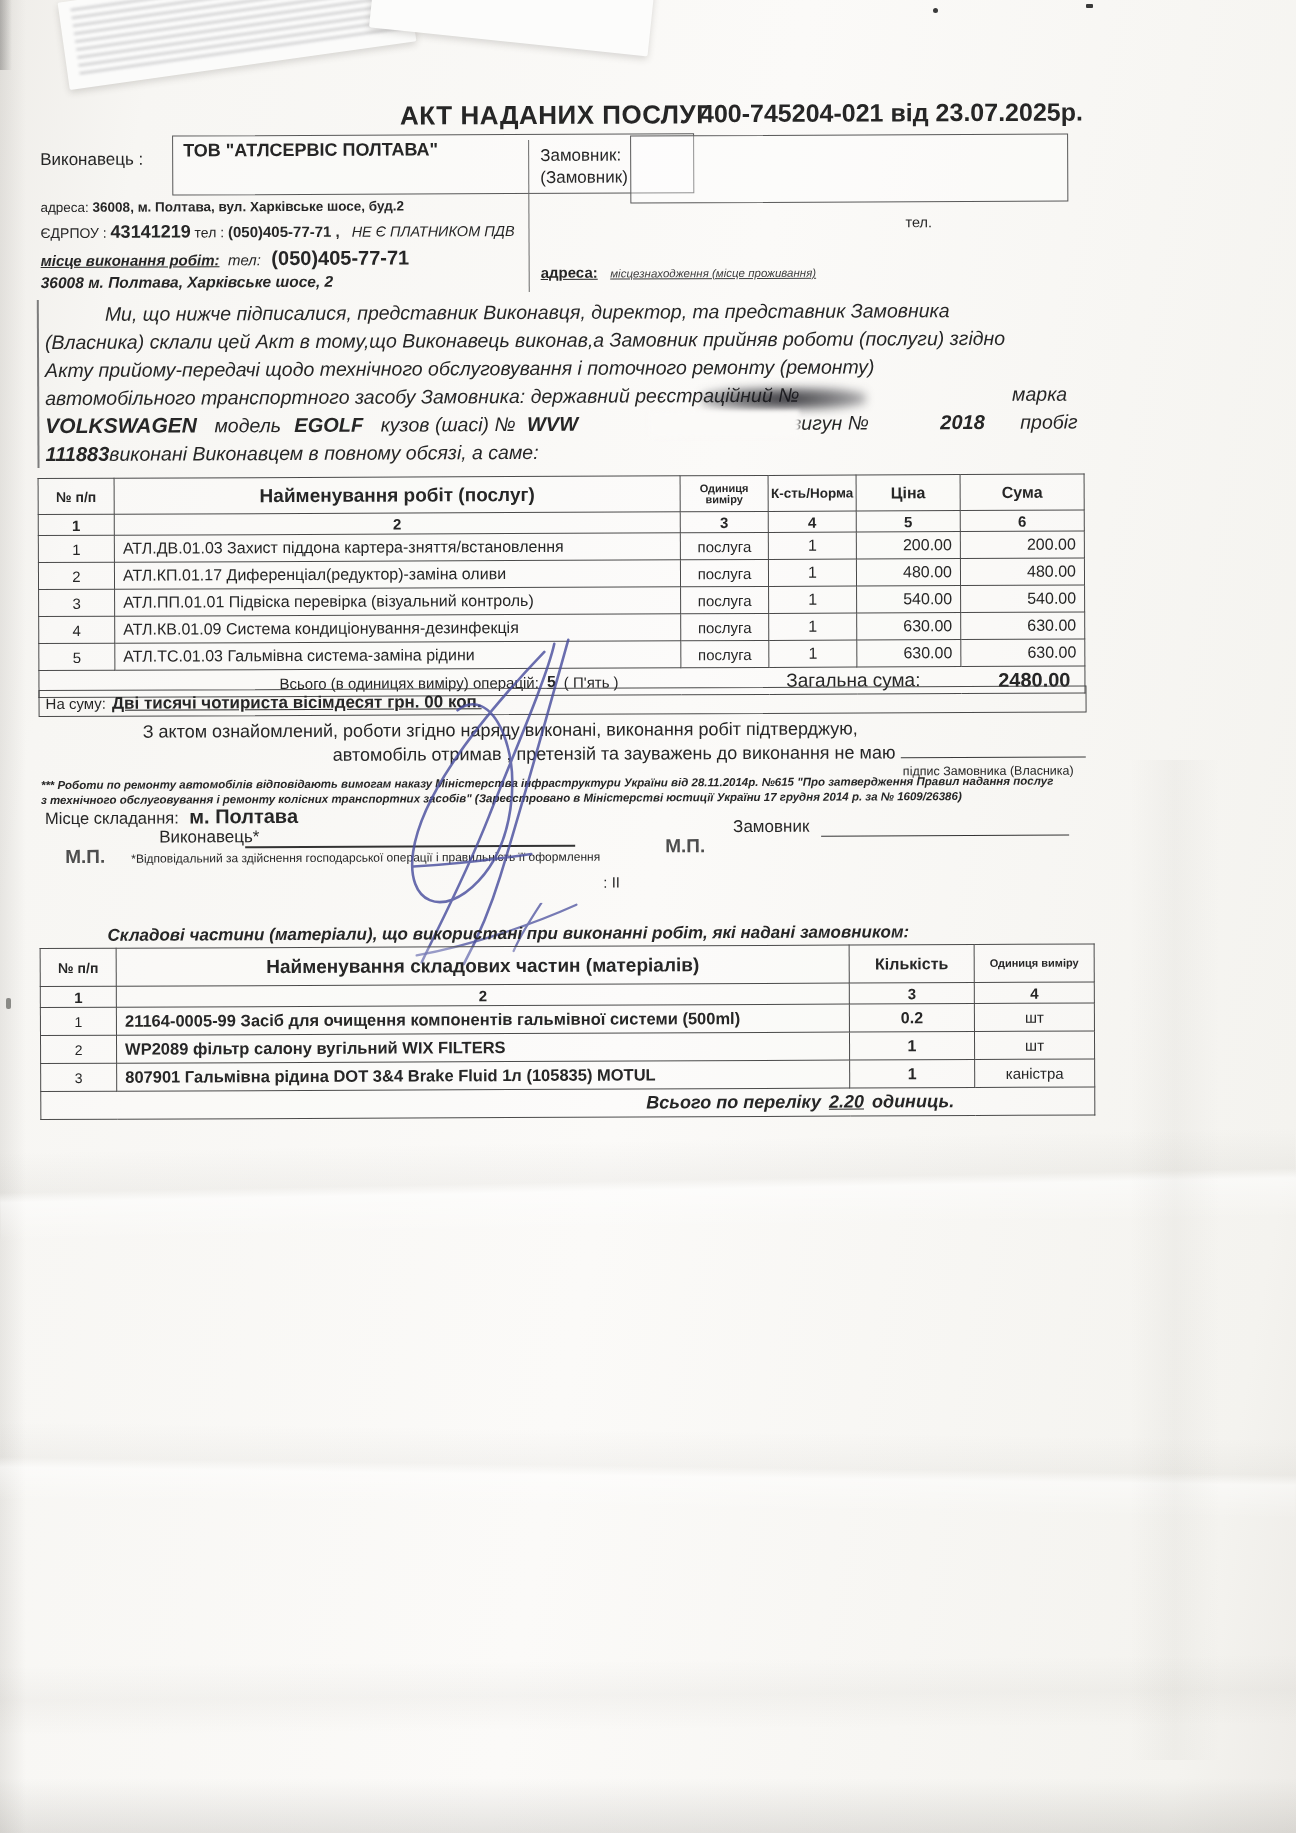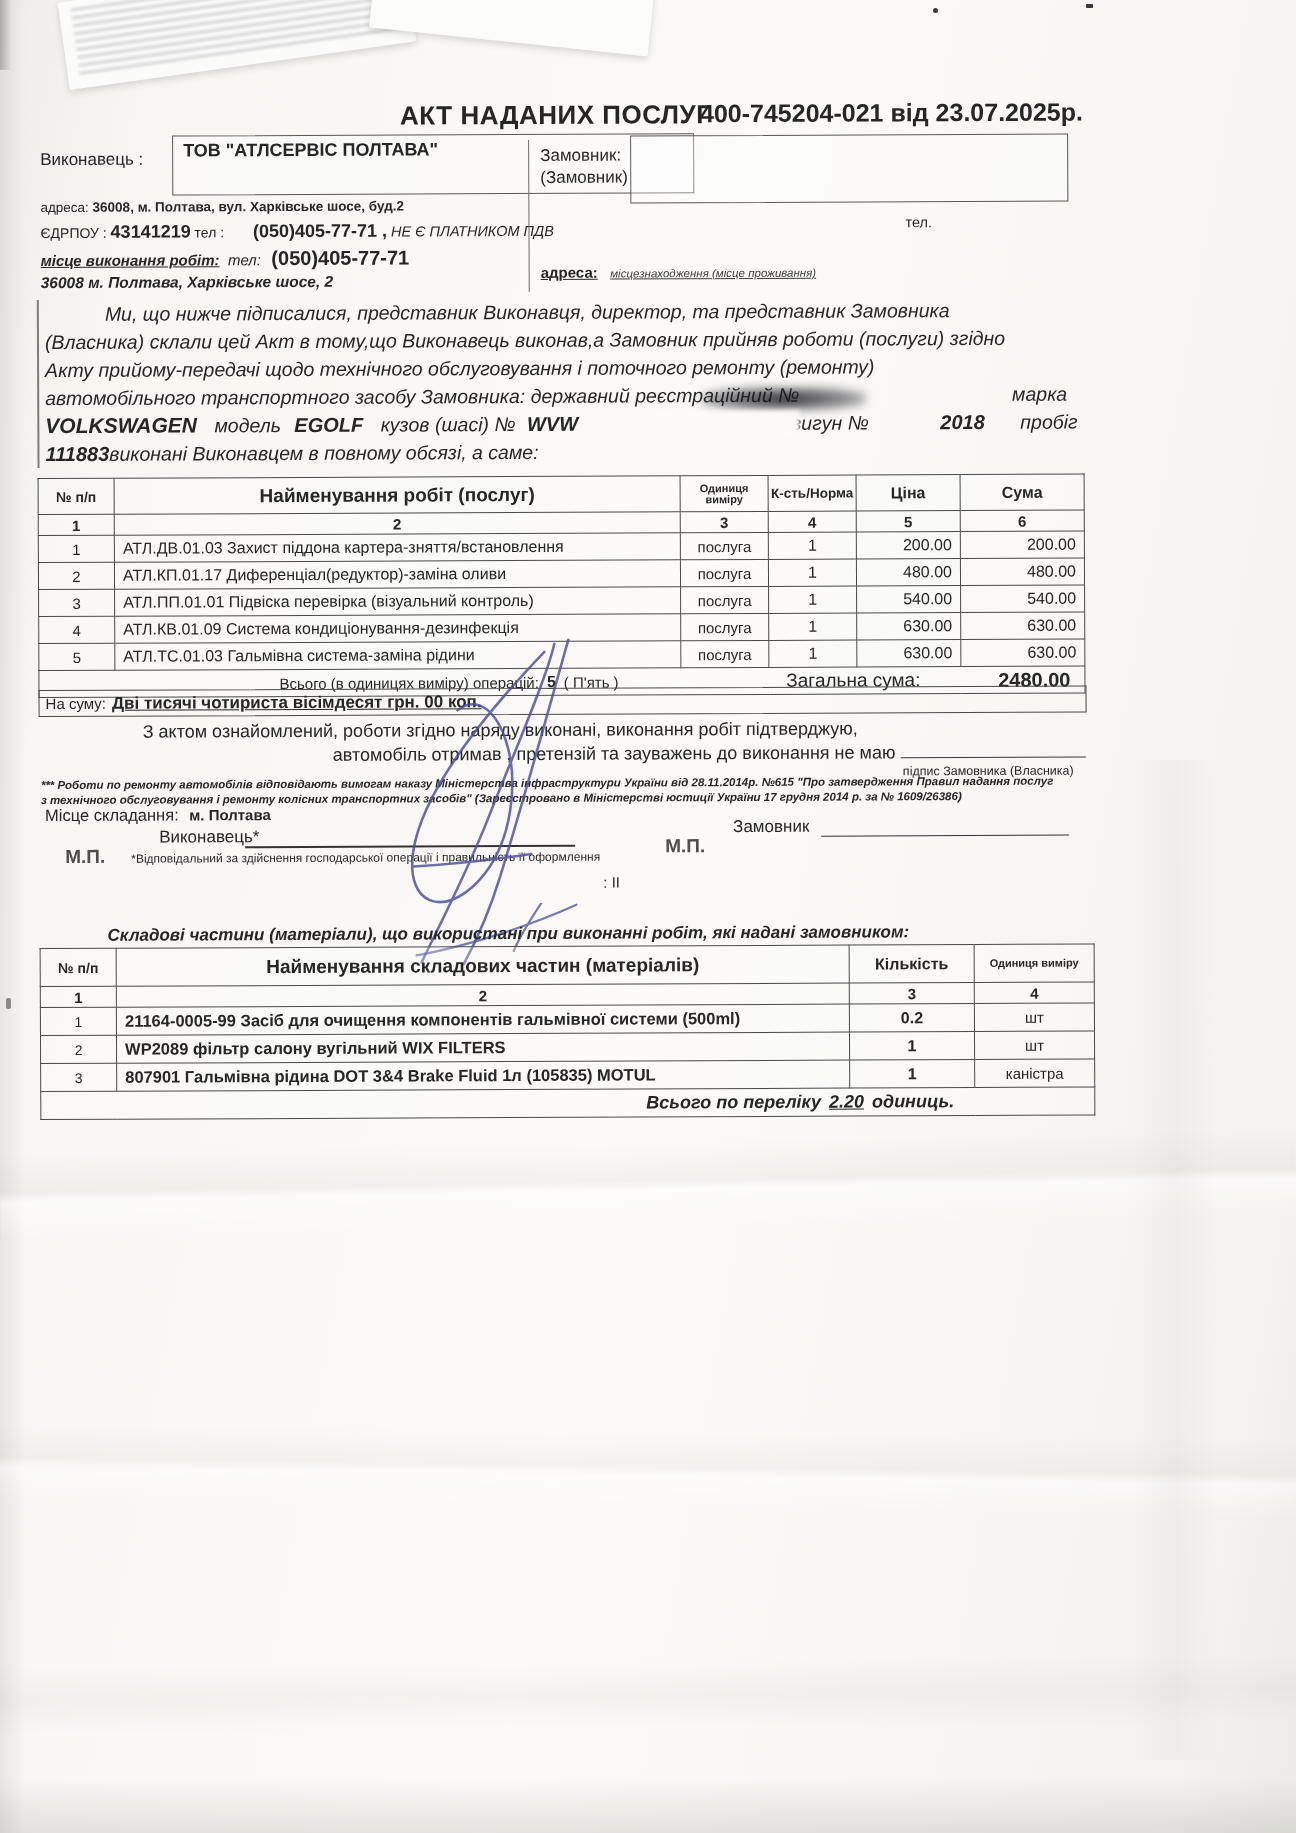--- a/index.html
+++ b/index.html
@@ -80,22 +80,22 @@
       <span class="abs b" style="left:10px;top:4px;font-size:18px;">ТОВ "АТЛСЕРВІС ПОЛТАВА"</span>
     </div>
     <div class="abs" style="left:40px;top:200px;font-size:13.5px;">
       <span>адреса:</span>
       <span class="b">36008, м. Полтава, вул. Харківське шосе, буд.2</span>
     </div>
     <div class="abs" style="left:40px;top:222px;font-size:14px;">
       <span>ЄДРПОУ :</span>
       <span class="b" style="font-size:18px;">43141219</span>
       <span>тел :</span>
-      <span class="b" style="font-size:18px;margin-left:25px;">(050)405-77-71 ,</span>
-      <span class="i" style="font-size:14.5px;">НЕ Є ПЛАТНИКОМ ПДВ</span>
+      <span class="b" style="font-size:15px;">(050)405-77-71 ,</span>
+      <span class="i" style="font-size:14.5px;margin-left:8px;">НЕ Є ПЛАТНИКОМ ПДВ</span>
     </div>
     <div class="abs" style="left:40px;top:248px;">
       <span class="b i u" style="font-size:15px;">місце виконання робіт:</span>
       <span class="i" style="font-size:15px;margin-left:4px;">тел:</span>
       <span class="b" style="font-size:20px;margin-left:6px;">(050)405-77-71</span>
     </div>
     <div class="abs b i" style="left:40px;top:274px;font-size:15.5px;">36008 м. Полтава, Харківське шосе, 2</div>
 
     <div class="vdivider" style="left:528px;top:142px;height:152px;"></div>
 
@@ -223,21 +223,21 @@
       <span>автомобіль отримав , претензій та зауважень до виконання не маю</span>
       <span class="sigline" style="width:185px;"></span>
     </div>
     <div class="abs" style="left:900px;top:768px;font-size:12.5px;">підпис Замовника (Власника)</div>
 
     <div class="abs fine" style="left:38px;top:778px;">*** Роботи по ремонту автомобілів відповідають вимогам наказу Міністерства інфраструктури України від 28.11.2014р. №615 "Про затвердження Правил надання послуг</div>
     <div class="abs fine" style="left:38px;top:793px;">з технічного обслуговування і ремонту колісних транспортних засобів" (Зареєстровано в Міністерстві юстиції України 17 грудня 2014 р. за № 1609/26386)</div>
 
     <div class="abs" style="left:42px;top:806px;">
       <span style="font-size:16.5px;">Місце складання:</span>
-      <span class="b" style="font-size:15px;margin-left:6px;">м. Полтава</span>
+      <span class="b" style="font-size:20px;margin-left:6px;">м. Полтава</span>
     </div>
     <div class="abs" style="left:156px;top:828px;font-size:17px;">Виконавець*</div>
     <div class="abs" style="left:242px;top:847px;width:330px;border-bottom:2px solid #333;"></div>
     <div class="abs" style="left:730px;top:820px;font-size:17px;">Замовник</div>
     <div class="abs" style="left:818px;top:839px;width:248px;border-bottom:1.6px solid #333;"></div>
     <div class="abs mp" style="left:62px;top:846px;">М.П.</div>
     <div class="abs" style="left:128px;top:852px;font-size:12px;">*Відповідальний за здійснення господарської операції і правильність її оформлення</div>
     <div class="abs mp" style="left:662px;top:838px;">М.П.</div>
     <div class="abs" style="left:600px;top:876px;font-size:15px;">: II</div>
 

